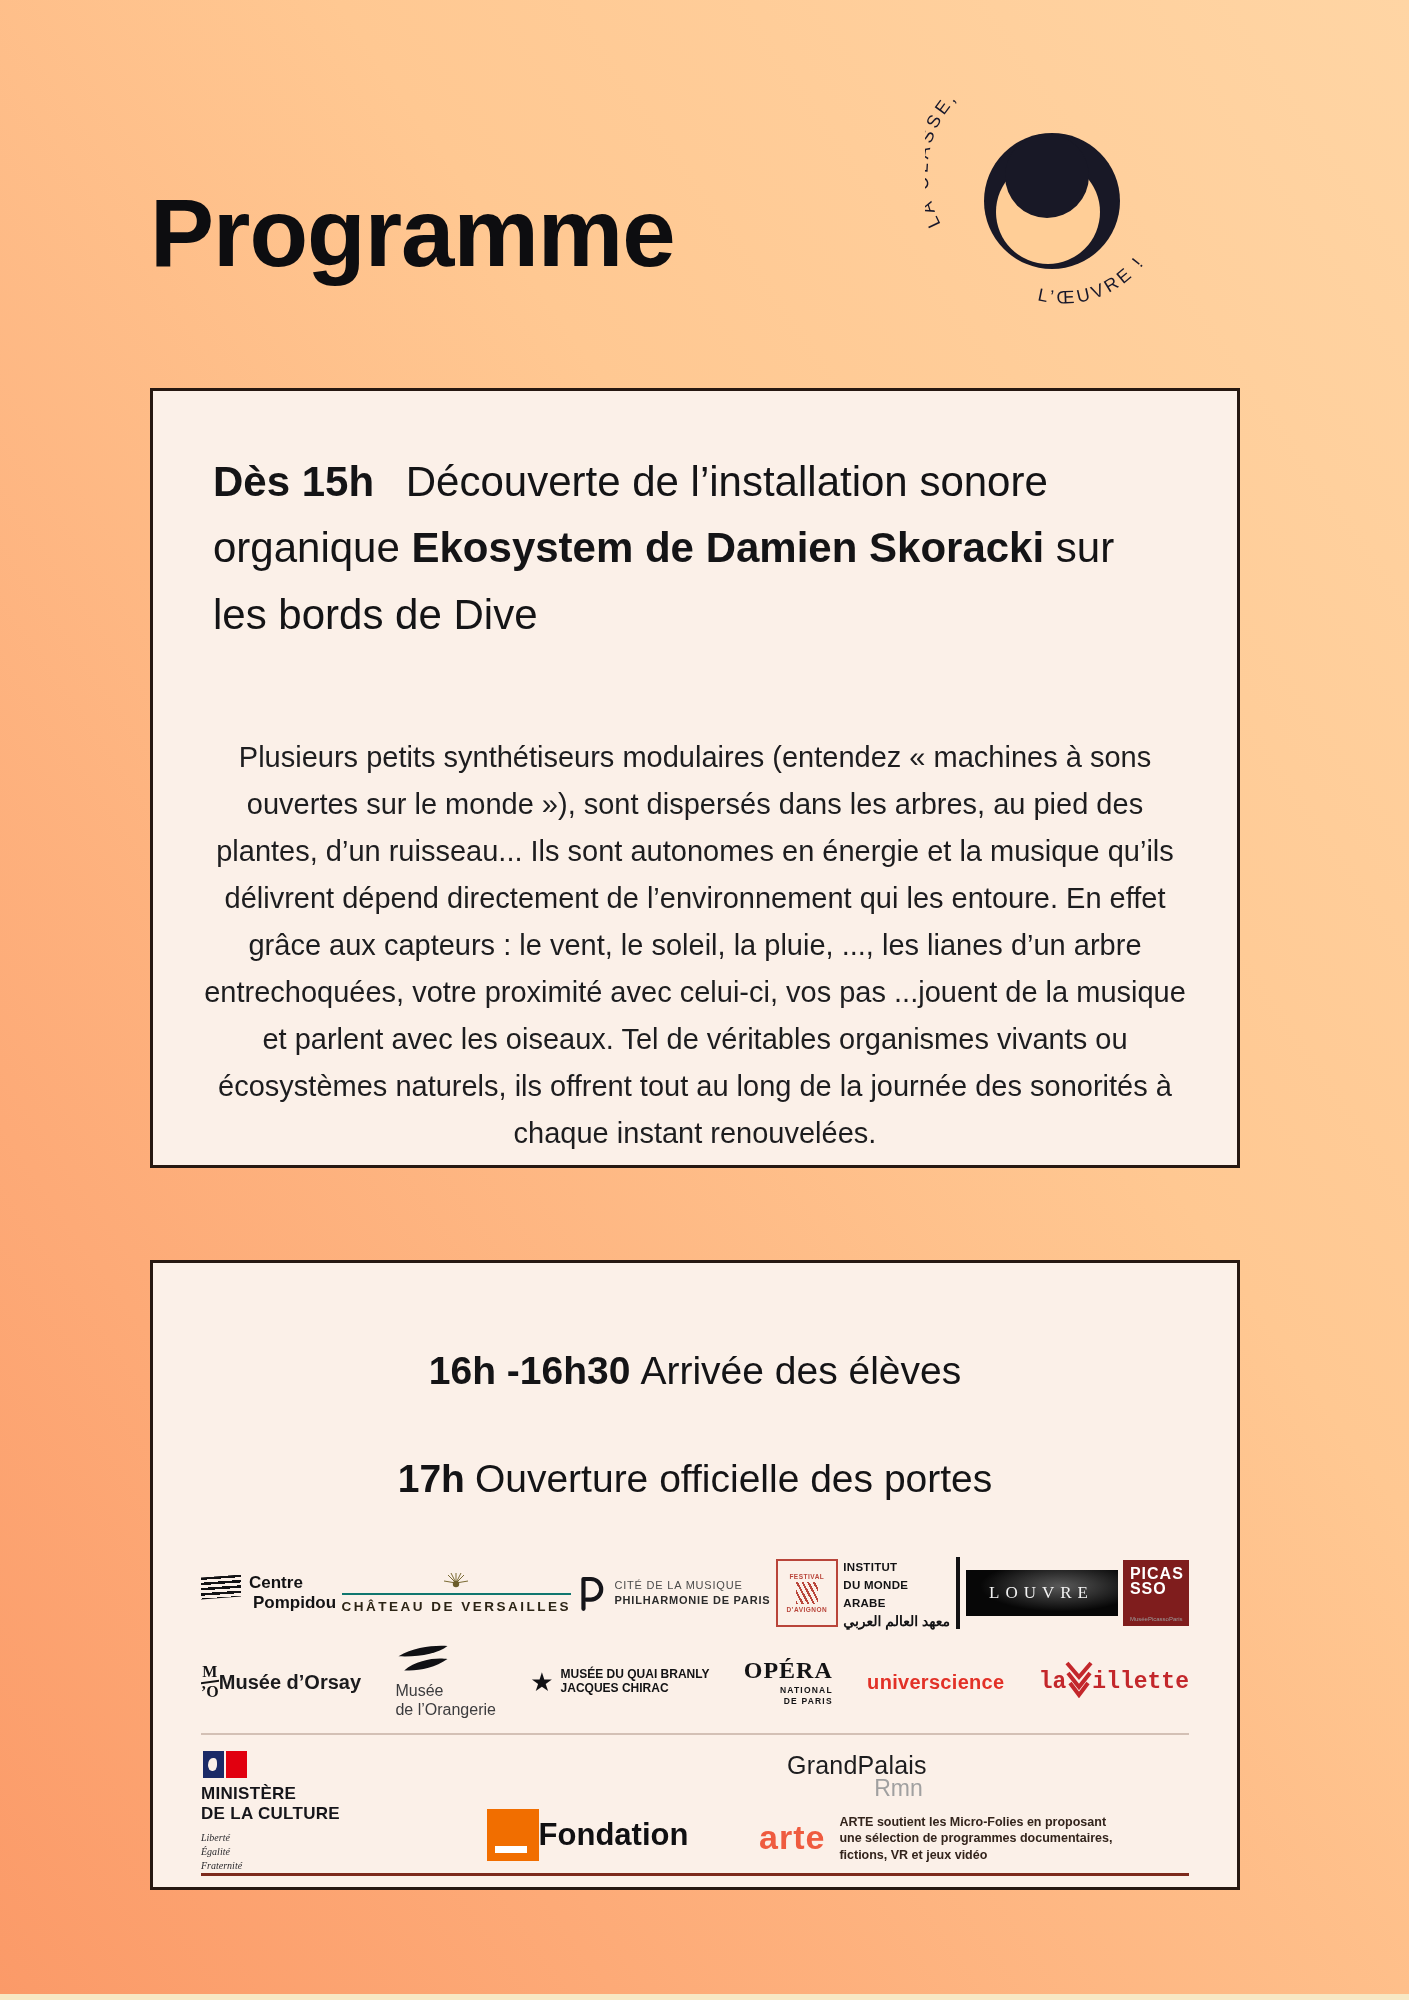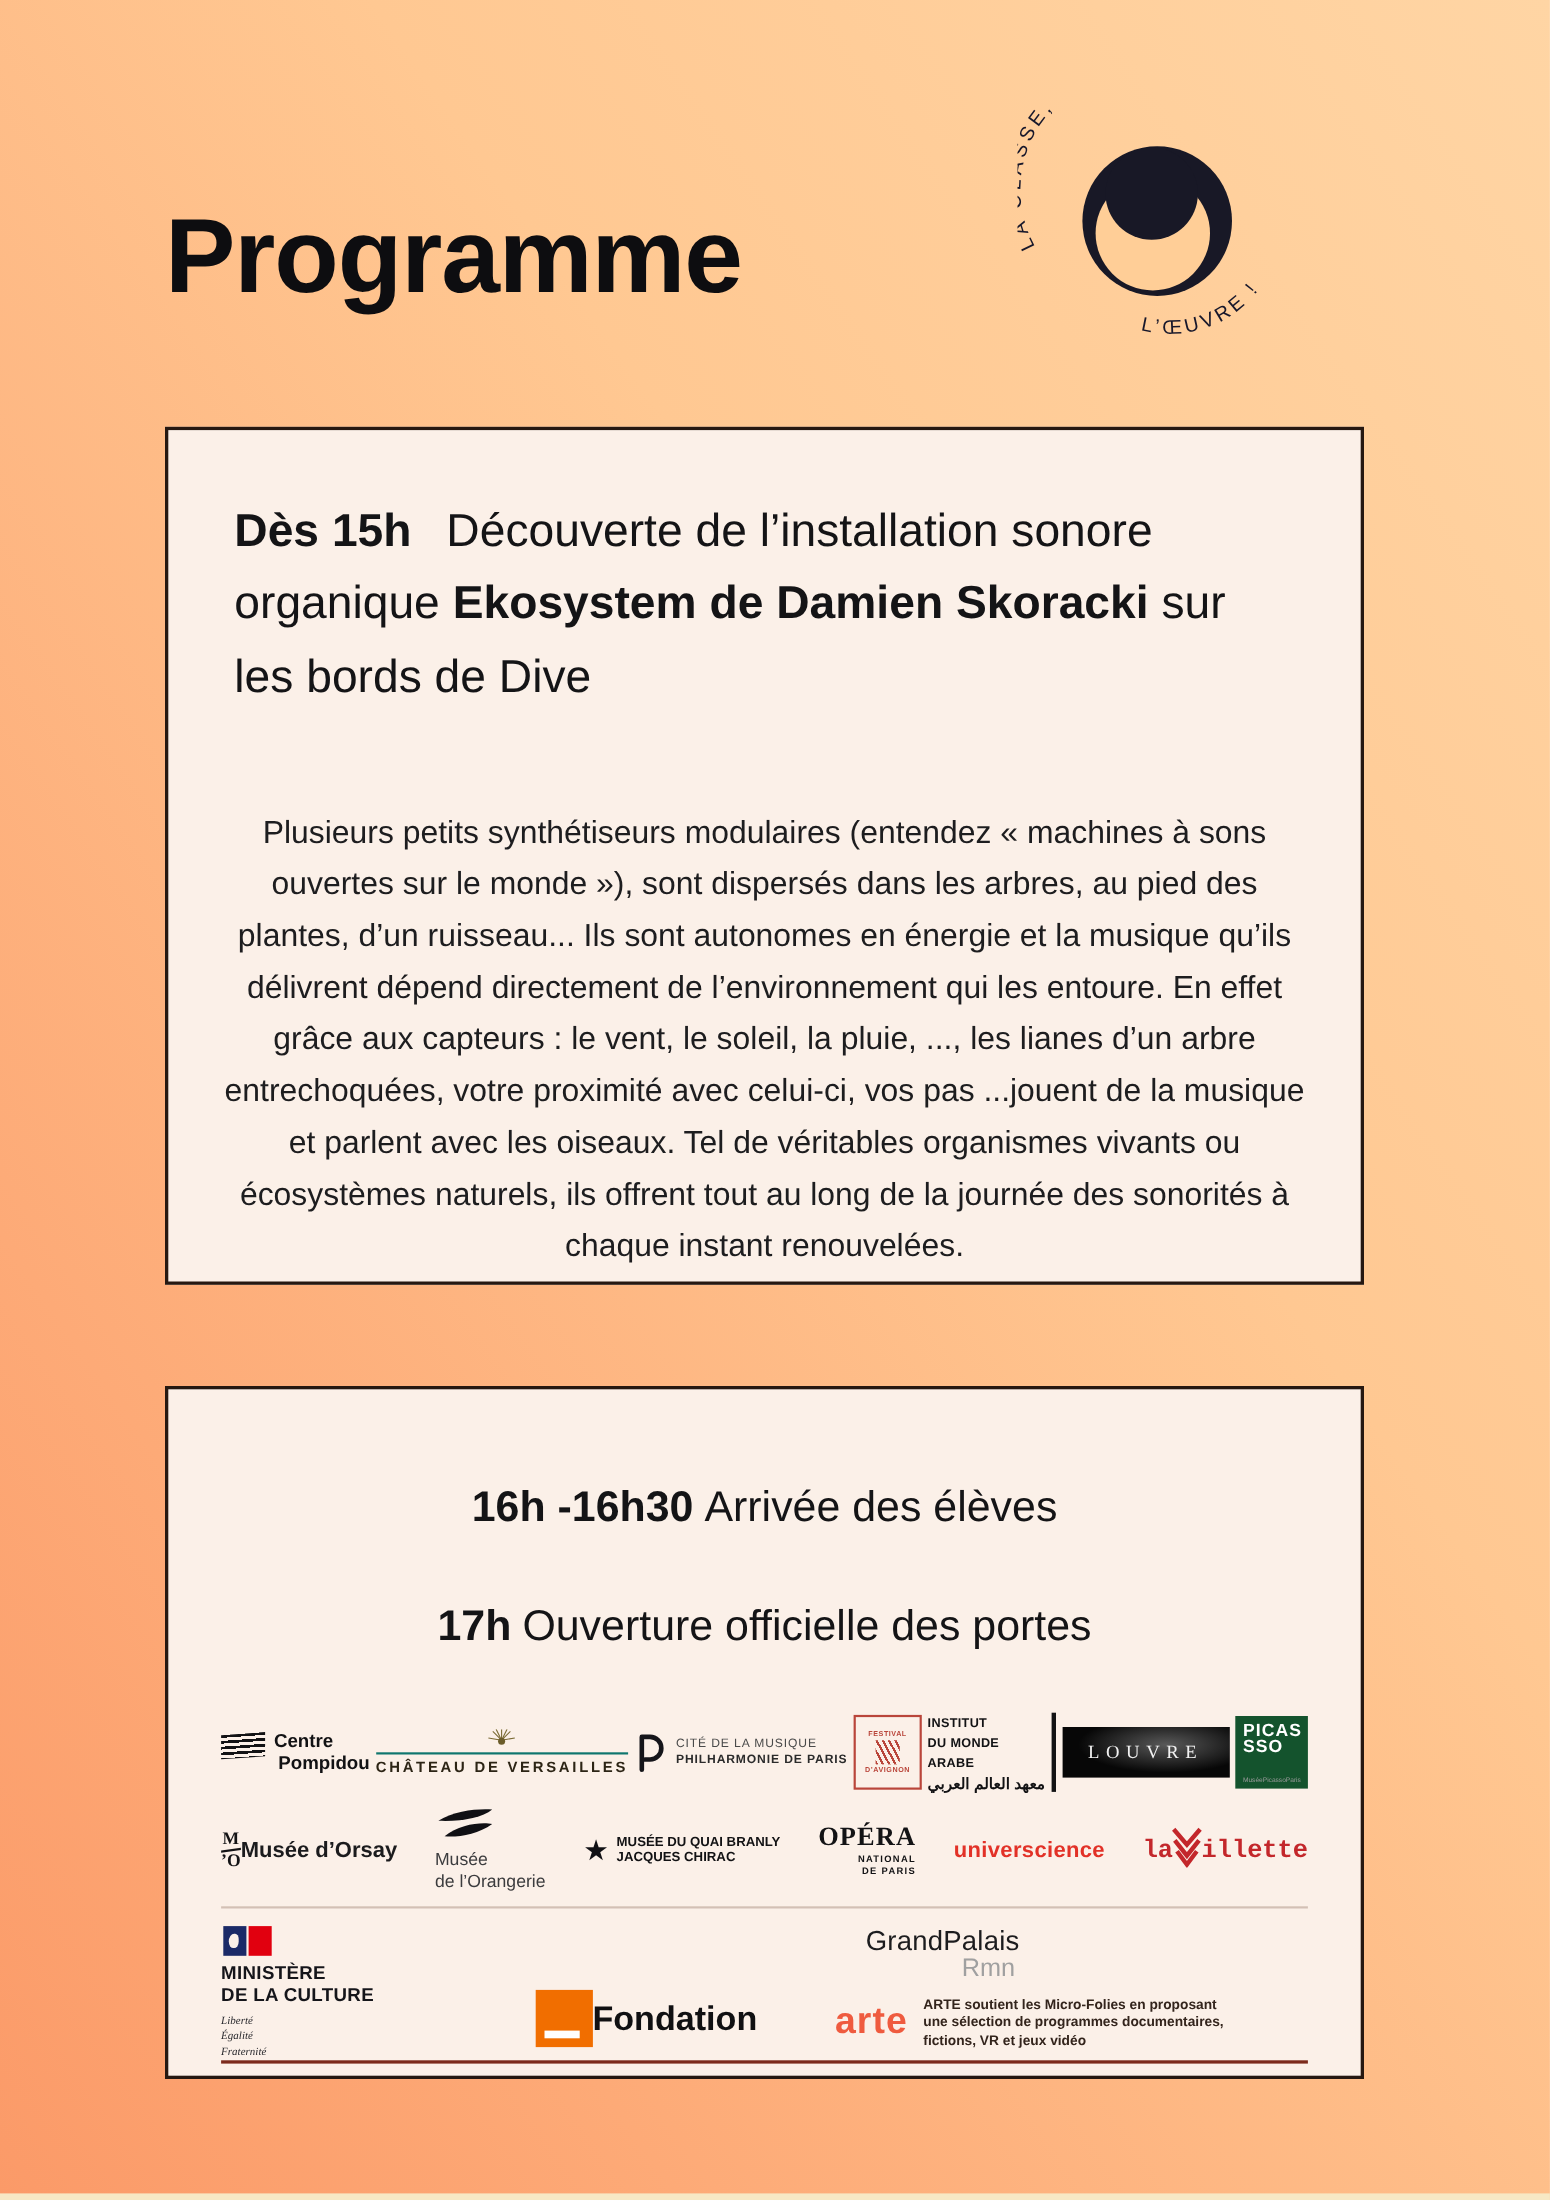--- a/index.html
+++ b/index.html
@@ -62,21 +62,21 @@
   .av-small{font-size:6.5px;font-weight:700;letter-spacing:.5px;}
   .av-marks{width:22px;height:22px;background:repeating-linear-gradient(62deg,#b9453a 0 2px,transparent 2px 5px);}
   .ima{display:flex;align-items:stretch;}
   .ima-col{text-align:left;}
   .ima-lat{font-size:11.5px;font-weight:700;line-height:1.08;letter-spacing:.3px;}
   .ima-ar{font-size:14px;font-weight:700;margin-top:3px;text-align:right;line-height:1.05;}
   .ima-bar{width:4px;background:#121214;margin-left:6px;}
   .louvre-box{width:152px;height:46px;background:#070707;display:flex;align-items:center;justify-content:center;
     background-image:radial-gradient(ellipse at 62% 35%,rgba(170,170,170,.5),transparent 60%);}
   .louvre-box span{color:#f2f2f2;font-family:"Liberation Serif",serif;font-size:17px;letter-spacing:6px;}
-  .picasso-box{width:66px;height:66px;background:#14532d;box-sizing:border-box;padding:6px 5px 4px 7px;
+  .picasso-box{width:66px;height:66px;background:#7f1d1d;box-sizing:border-box;padding:6px 5px 4px 7px;
     display:flex;flex-direction:column;}
   .pic-l{color:#fff;font-weight:800;font-size:16px;line-height:.95;letter-spacing:1px;}
   .pic-cap{margin-top:auto;color:#9b9b9b;font-size:6px;}
 
   
   .orsay{display:flex;align-items:center;}
   .mo{font-family:"Liberation Serif",serif;font-weight:700;font-size:16px;line-height:1;text-align:center;color:#131315;}
   .mo .bar{display:block;border-top:2px solid #131315;margin:1px 0;transform:skewY(-8deg);}
   .orsay-name{font-size:20px;font-weight:700;color:#1b1b1d;}
   .orangerie{text-align:left;}

